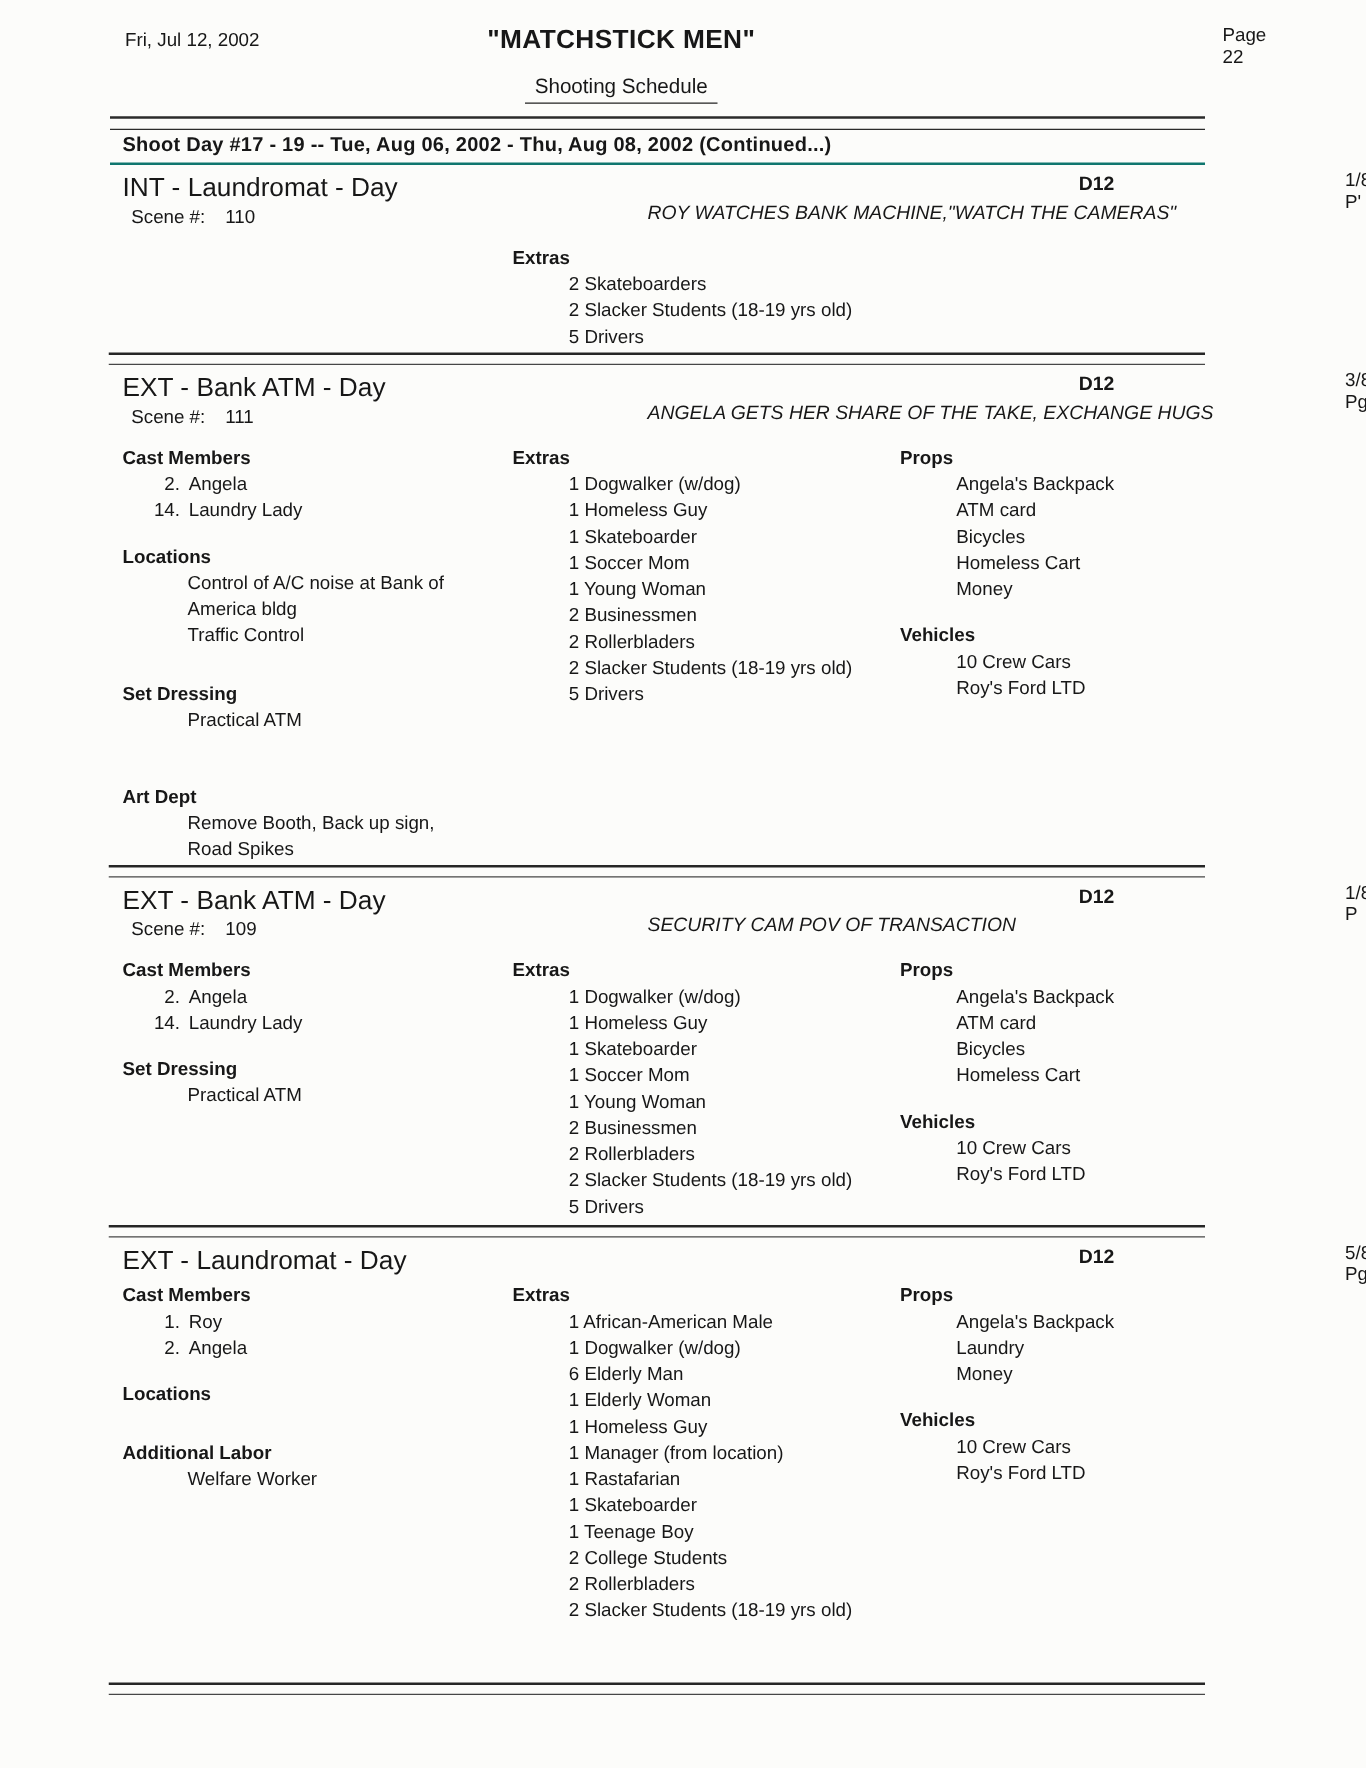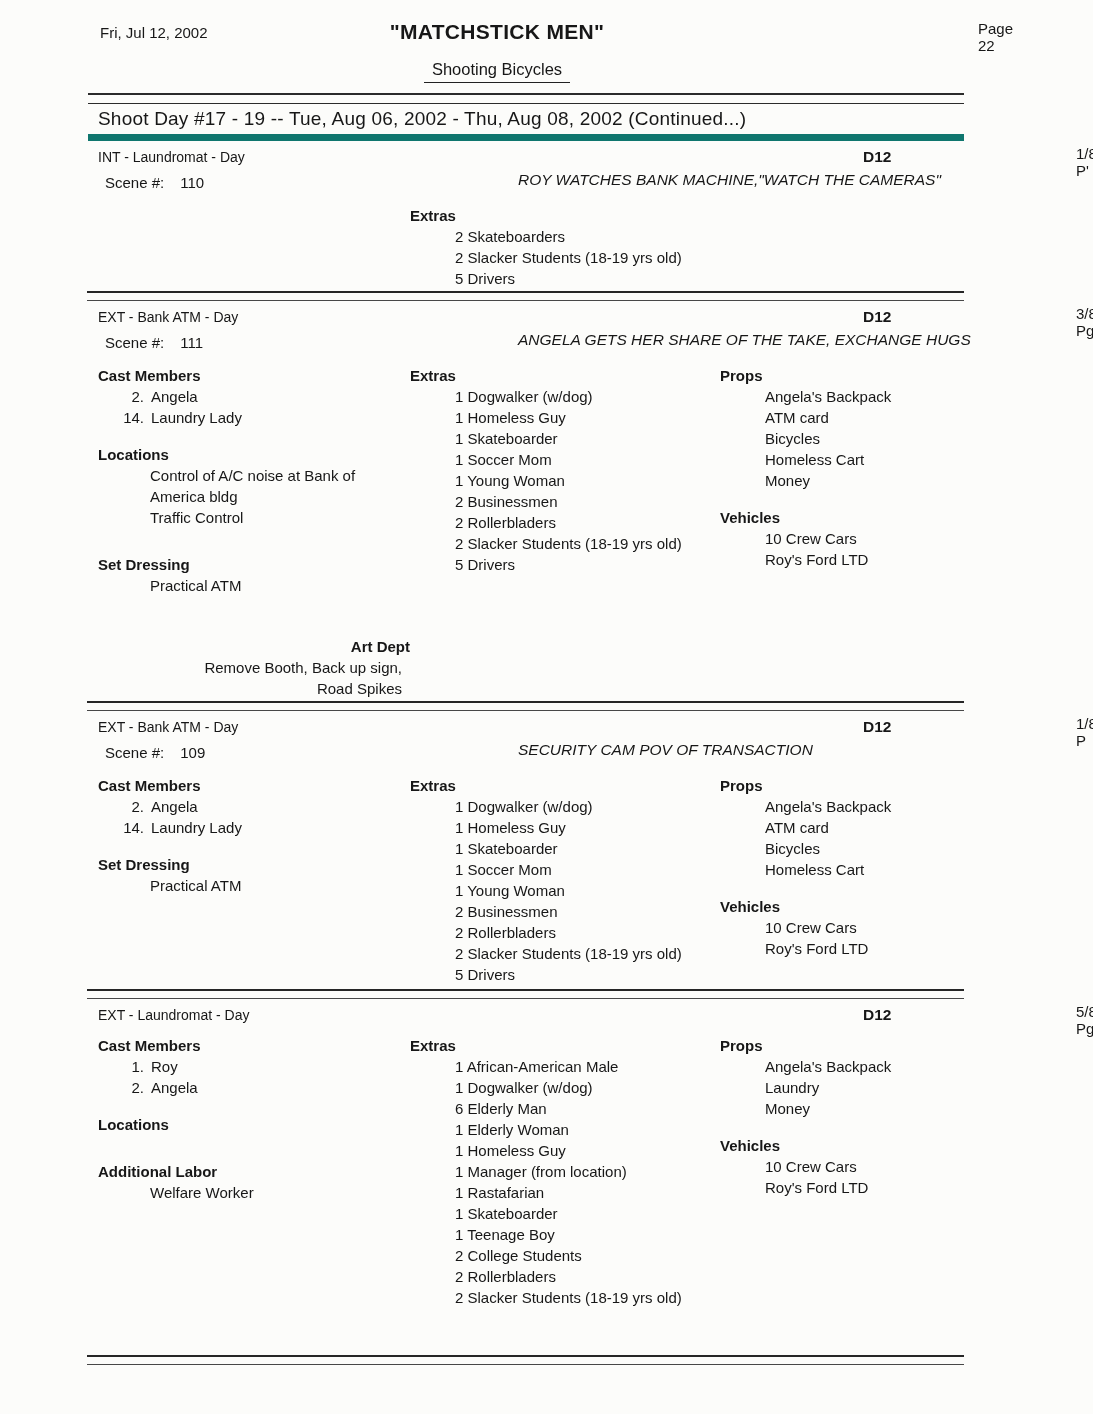--- a/index.html
+++ b/index.html
@@ -14,63 +14,63 @@
 
   
   .top-row{position:relative;height:28px;}
   .date{position:absolute;left:100px;top:4px;font-size:15px;}
   .doc-title{position:absolute;left:0;right:0;top:0;text-align:center;font-size:21px;font-weight:bold;letter-spacing:.3px;}
   .page-no{position:absolute;left:978px;top:0;font-size:15px;}
   .subtitle-row{text-align:center;margin-top:12px;height:25px;}
   .subtitle{display:inline-block;font-size:16.5px;border-bottom:1.6px solid #222;padding:0 8px 3px;}
   .hr1{border-top:2.2px solid #2b2b2b;margin:8px 30px 0 88px;}
   .hr2{border-top:1.6px solid #2b2b2b;margin:8px 30px 0 88px;}
-  .banner{margin:3px 30px 0 88px;border-bottom:7px solid #0f766e;padding:1px 0 4px 10px;font-size:19px;font-weight:normal;letter-spacing:.2px;}
+  .banner{margin:3px 30px 0 88px;border-bottom:2px solid #0f766e;padding:1px 0 4px 10px;font-size:16px;font-weight:bold;letter-spacing:.2px;}
 
   
   .scene{position:relative;padding:7px 40px 0 98px;box-sizing:border-box;}
   .scene.s0{min-height:150px;}
   .scene.s1{min-height:400px;}
   .scene.s2{min-height:278px;}
   .scene.s3{min-height:356px;}
   .s-head{position:relative;height:23px;}
-  .slug{font-size:14px;}
+  .slug{font-size:21px;}
   .day{position:absolute;left:765px;top:0;font-size:15.5px;font-weight:bold;}
   .pgs{position:absolute;left:978px;top:-3px;font-size:15px;}
   .s-sub{position:relative;height:25px;margin-top:3px;}
   .sc-label{font-size:15px;margin-left:7px;}
   .sc-num{font-size:15px;margin-left:16px;text-align:right;}
   .desc{position:absolute;left:420px;top:-3px;font-size:15.5px;font-style:italic;white-space:nowrap;}
 
   .cols{display:grid;grid-template-columns:312px 310px 1fr;margin-top:6px;align-items:start;}
   .g-head{font-size:15px;font-weight:bold;line-height:21px;}
   ul.g-list{list-style:none;margin:0;padding:0;font-size:15px;line-height:21px;}
   .g-list.ind li{margin-left:52px;max-width:252px;}
   .g-list.mid li{margin-left:45px;}
   .g-list.rt li{margin-left:45px;}
   .cast-item .cnum{display:inline-block;width:46px;text-align:right;margin-right:7px;}
   .group{margin-top:16px;}
   .group.first{margin-top:0;}
   .group.gap-lg{margin-top:26px;}
-  .group.gap-xl{margin-top:40px;text-align:right;}
+  .group.gap-xl{margin-top:40px;}
 
   .sep{height:7px;border-top:2.2px solid #262626;border-bottom:1.5px solid #474747;margin:0 30px 0 87px;}
 </style>
 </head>
 <body>
 
 <div class="page">
 
   <div class="top-row">
     <span class="date">Fri, Jul 12, 2002</span>
     <span class="doc-title">"MATCHSTICK MEN"</span>
     <span class="page-no">Page 22</span>
   </div>
   <div class="subtitle-row">
-    <span class="subtitle">Shooting Bicycles</span>
+    <span class="subtitle">Shooting Schedule</span>
   </div>
   <div class="hr1"></div>
   <div class="hr2"></div>
   <div class="banner">Shoot Day #17 - 19 -- Tue, Aug 06, 2002 - Thu, Aug 08, 2002 (Continued...)</div>
 
   <section class="scene s0">
     <div class="s-head">
       <span class="slug">INT - Laundromat - Day</span>
       <span class="day">D12</span>
       <span class="pgs">1/8 P'</span>

